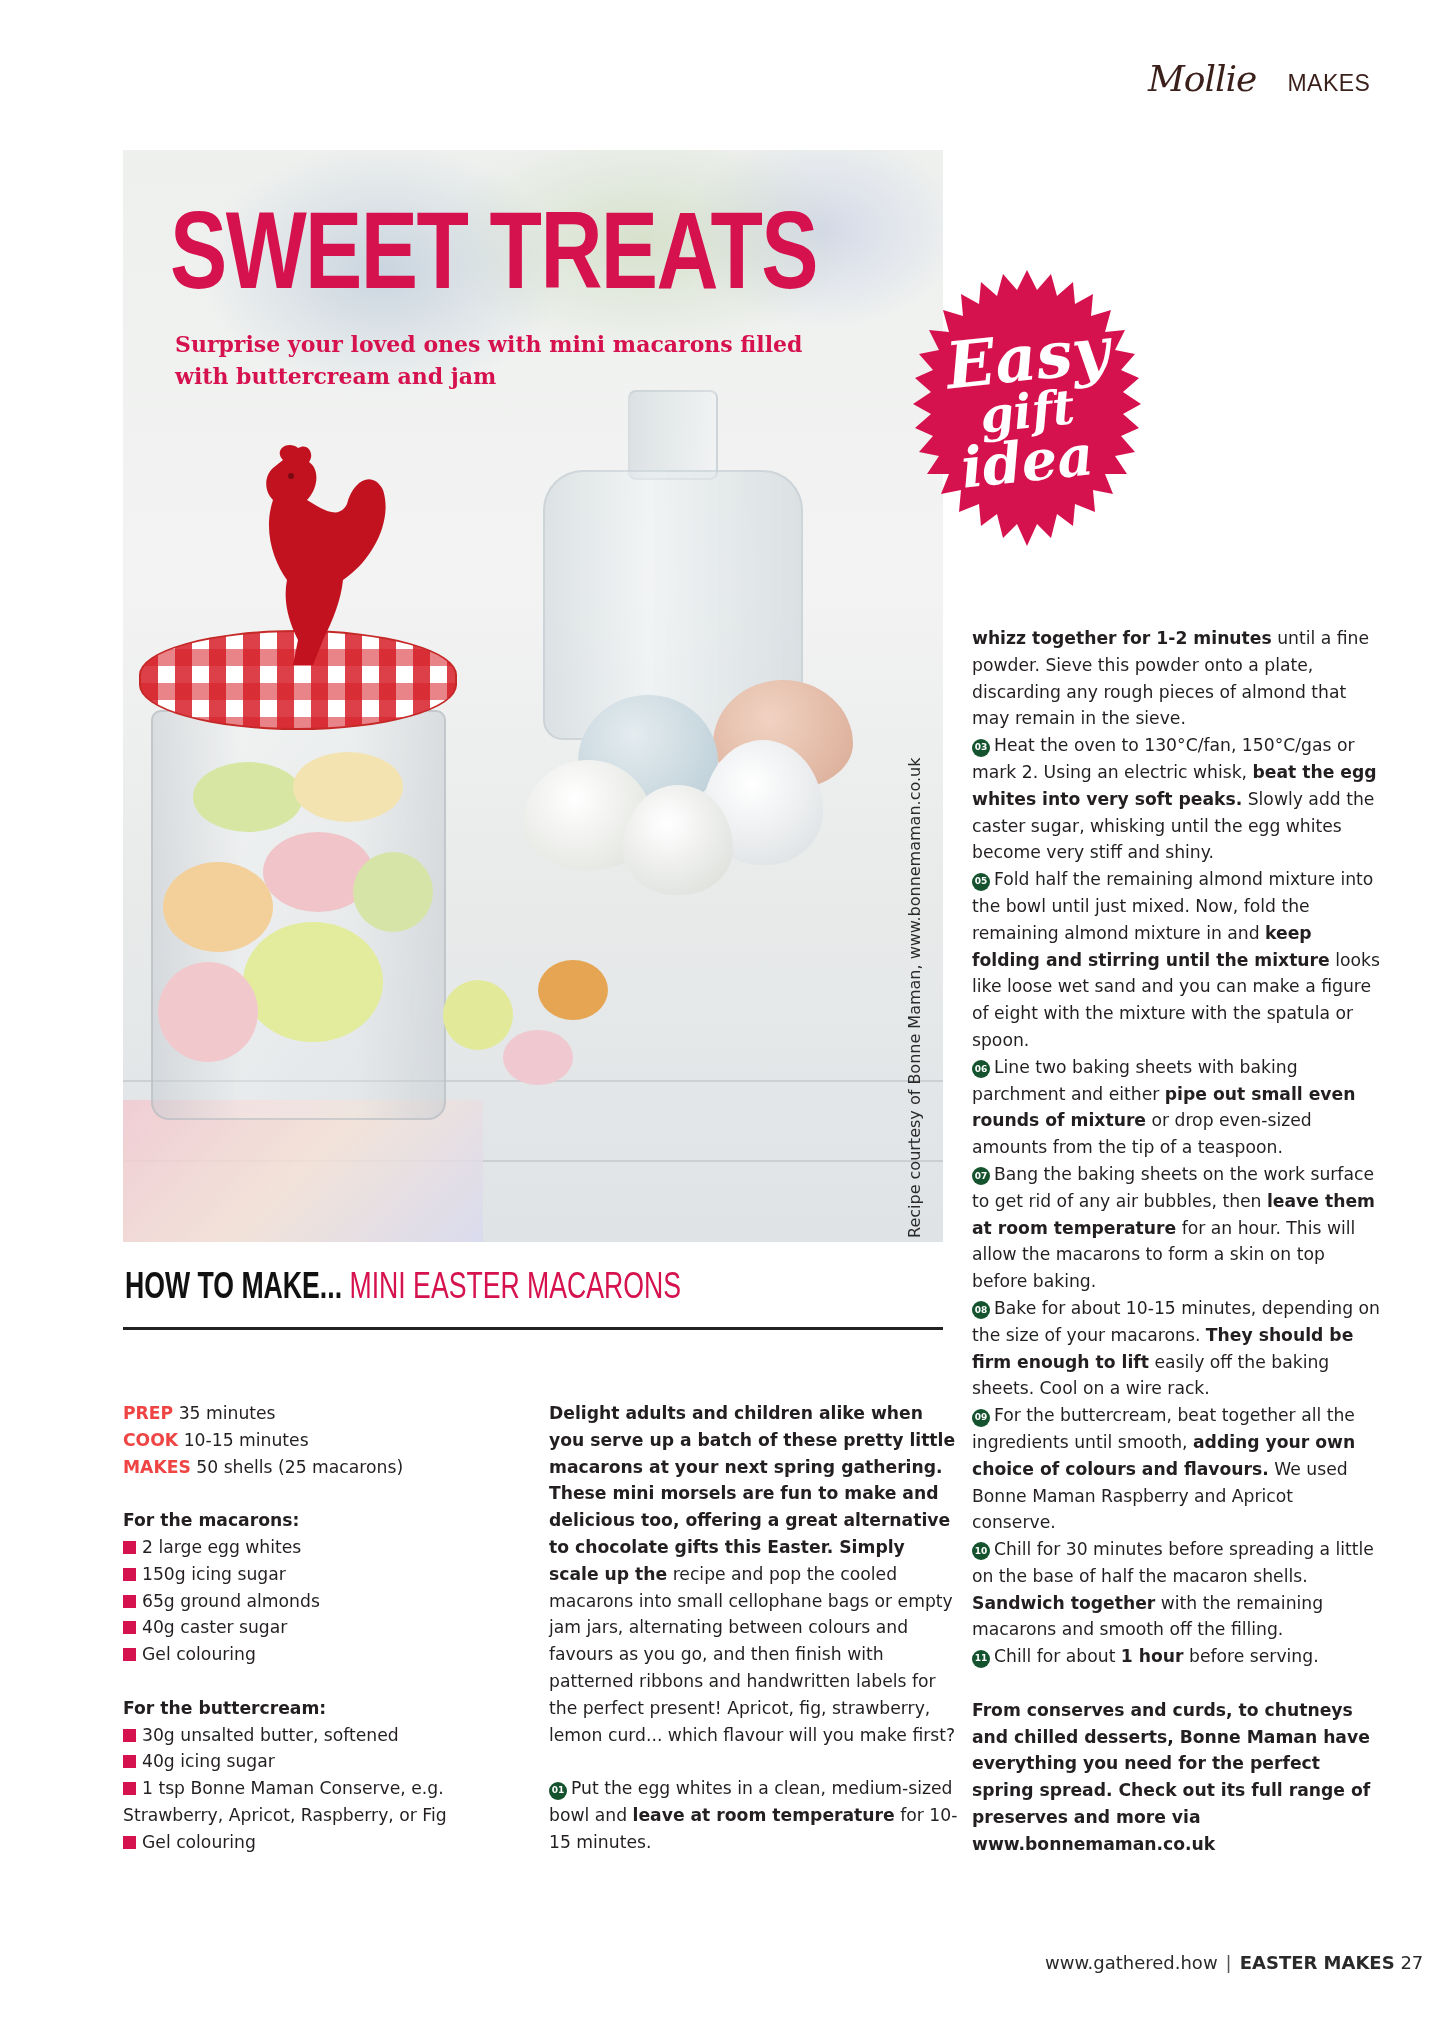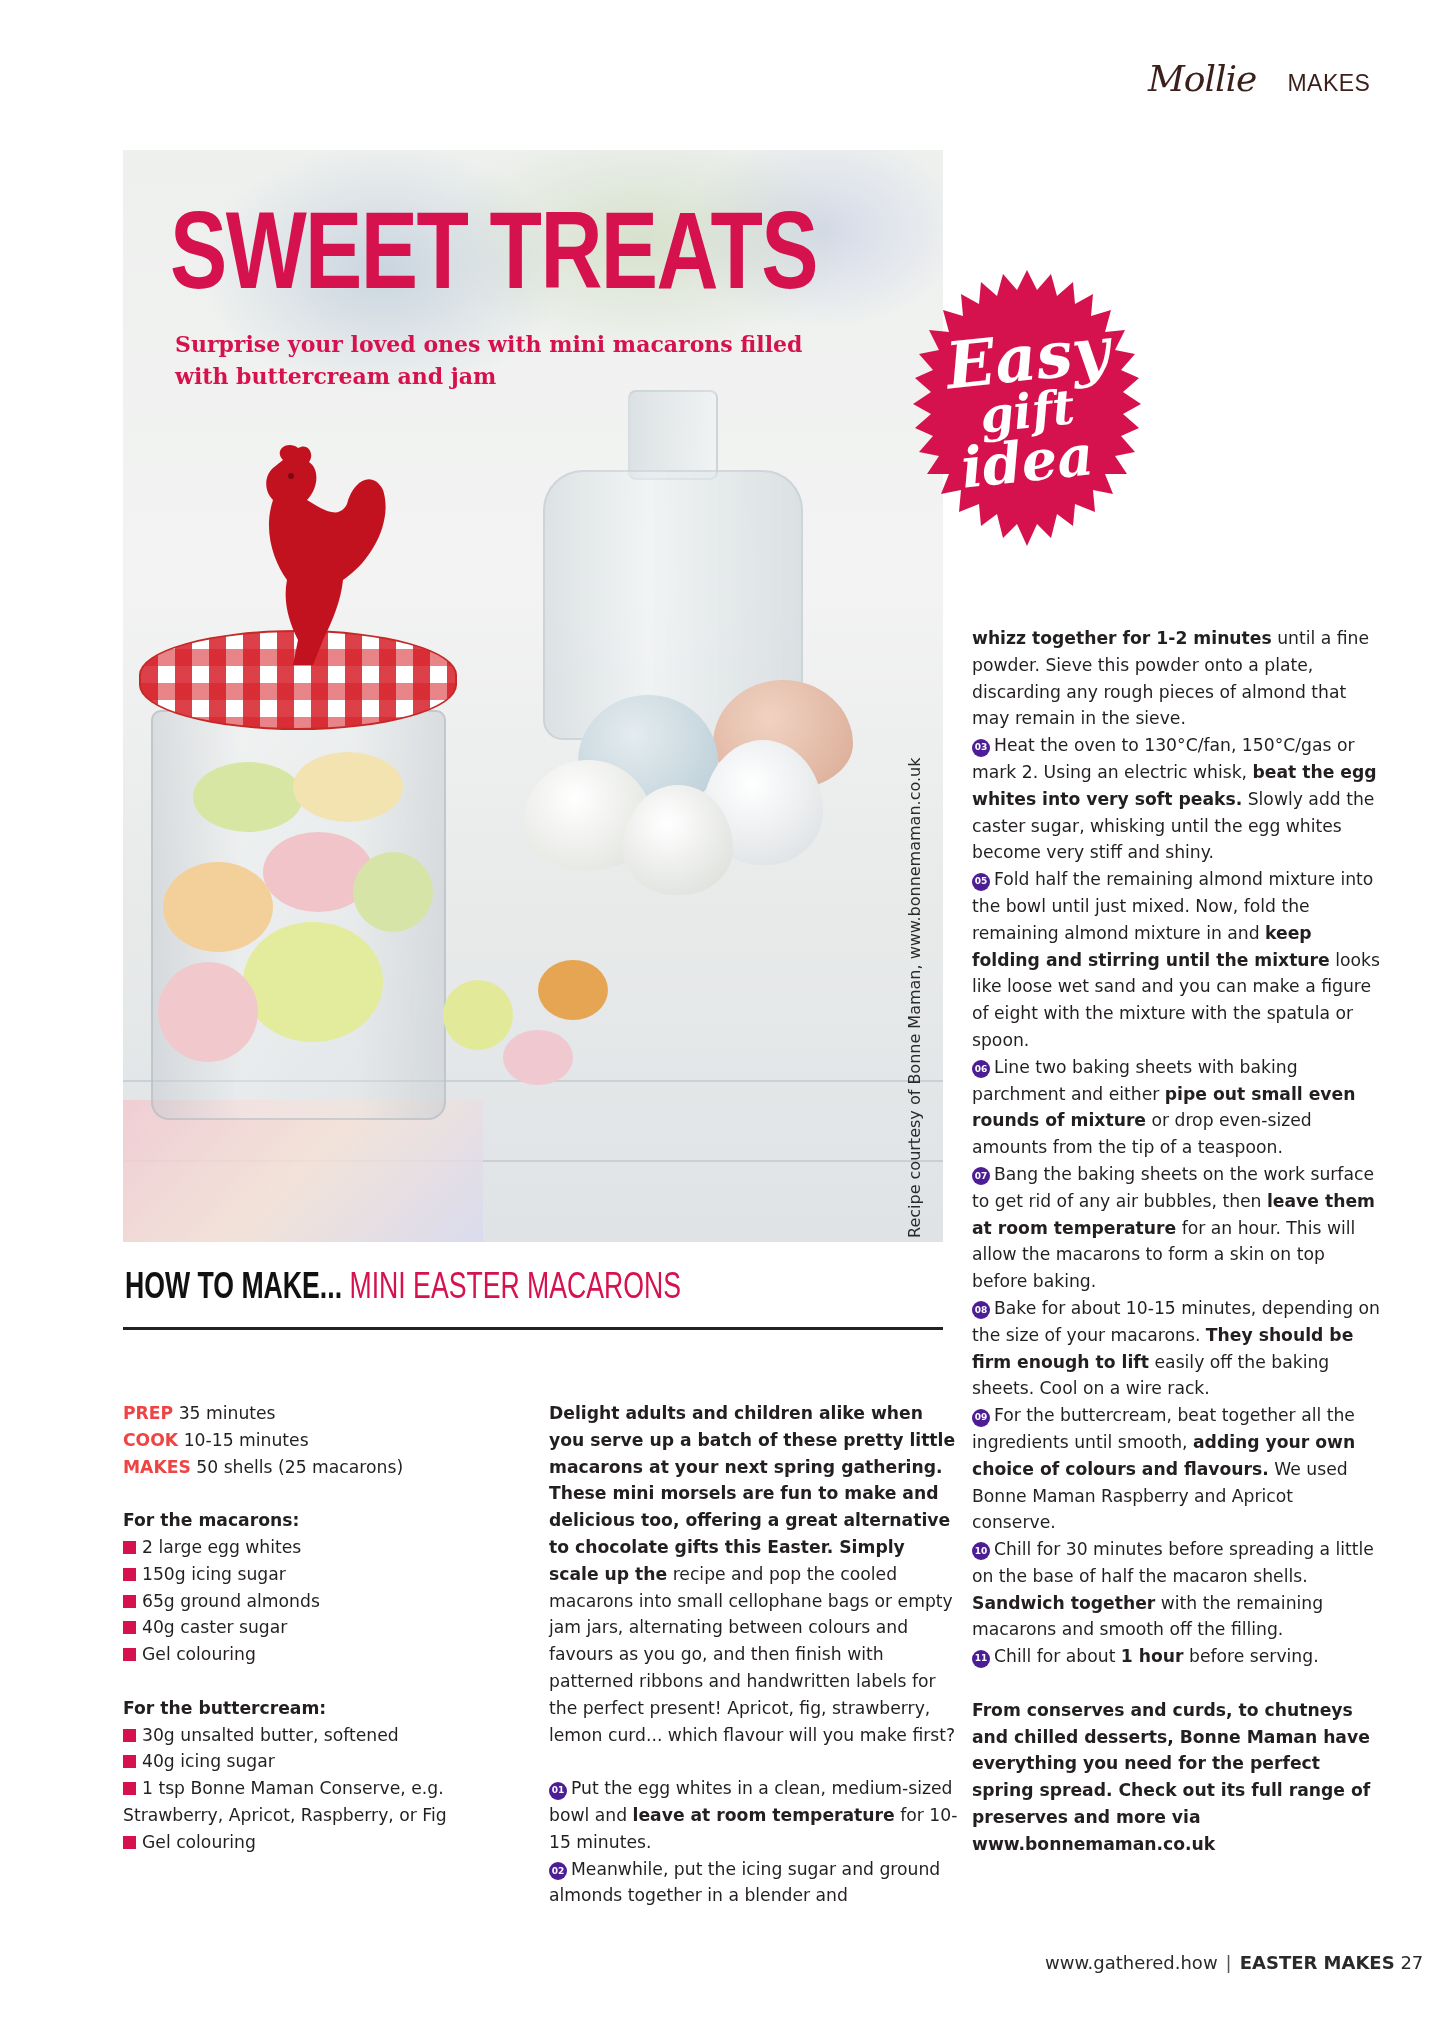--- a/index.html
+++ b/index.html
@@ -61,21 +61,21 @@
   .col-3 { left: 972px; top: 589px; width: 410px; }
 
   .meta-row { white-space: nowrap; }
   .meta-label { font-weight: bold; color: #ef4444; }
   .ing-head { font-weight: bold; margin-top: 26.8px; }
   .ing { display: block; }
   .bullet { display: inline-block; width: 13px; height: 13px; background: #d6124e; margin-right: 6px; vertical-align: -1px; }
   b { font-weight: bold; }
   .para-gap { height: 26.8px; }
   .step-num { display: inline-flex; align-items: center; justify-content: center; width: 18px; height: 18px; border-radius: 50%;
-    background: #4c1d95; color: #fff; font-size: 9px; font-weight: bold; margin-right: 4px; vertical-align: 1px; }
+    background: #14532d; color: #fff; font-size: 9px; font-weight: bold; margin-right: 4px; vertical-align: 1px; }
 
   .footer { position: absolute; left: 1045px; top: 1952px; font-size: 18px; color: #2a2a2a; white-space: nowrap; }
   .footer .sep { margin: 0 8px; color: #555; }
   .footer .section { font-weight: bold; }
 </style>
 </head>
 <body>
 
 <div class="logo">
   <span class="logo-script">Mollie</span>
@@ -159,21 +159,20 @@
   <div class="ing"><span class="bullet"></span><span>40g icing sugar</span></div>
   <div class="ing" style="width:360px"><span class="bullet"></span><span>1 tsp Bonne Maman Conserve, e.g. Strawberry, Apricot, Raspberry, or Fig</span></div>
   <div class="ing"><span class="bullet"></span><span>Gel colouring</span></div>
 </div>
 
 <div class="col col-2">
   <p><b>Delight adults and children alike when you serve up a batch of these pretty little macarons at your next spring gathering. These mini morsels are fun to make and delicious too, offering a great alternative to chocolate gifts this Easter. Simply scale up the</b><span> recipe and pop the cooled macarons into small cellophane bags or empty jam jars, alternating between colours and favours as you go, and then finish with patterned ribbons and handwritten labels for the perfect present! Apricot, fig, strawberry, lemon curd... which flavour will you make first?</span></p>
   <div class="para-gap"></div>
   <div id="steps-a">
       <p><span class="step-num">01</span><span>Put the egg whites in a clean, medium-sized bowl and </span><b>leave at room temperature</b><span> for 10-15 minutes.</span></p>
-      <p><span class="step-num">02</span><span>Meanwhile, put the icing sugar and ground almonds together in a blender and </span></p>
     </div>
 </div>
 
 <div class="col col-3">
   <div id="steps-b">
       <p><b>whizz together for 1-2 minutes</b><span> until a fine powder. Sieve this powder onto a plate, discarding any rough pieces of almond that may remain in the sieve.</span></p>
       <p><span class="step-num">03</span><span>Heat the oven to 130°C/fan, 150°C/gas or mark 2. Using an electric whisk, </span><b>beat the egg whites into very soft peaks.</b><span> Slowly add the caster sugar, whisking until the egg whites become very stiff and shiny.</span></p>
       <p><span class="step-num">05</span><span>Fold half the remaining almond mixture into the bowl until just mixed. Now, fold the remaining almond mixture in and </span><b>keep folding and stirring until the mixture</b><span> looks like loose wet sand and you can make a figure of eight with the mixture with the spatula or spoon.</span></p>
       <p><span class="step-num">06</span><span>Line two baking sheets with baking parchment and either </span><b>pipe out small even rounds of mixture</b><span> or drop even-sized amounts from the tip of a teaspoon.</span></p>
       <p><span class="step-num">07</span><span>Bang the baking sheets on the work surface to get rid of any air bubbles, then </span><b>leave them at room temperature</b><span> for an hour. This will allow the macarons to form a skin on top before baking.</span></p>

